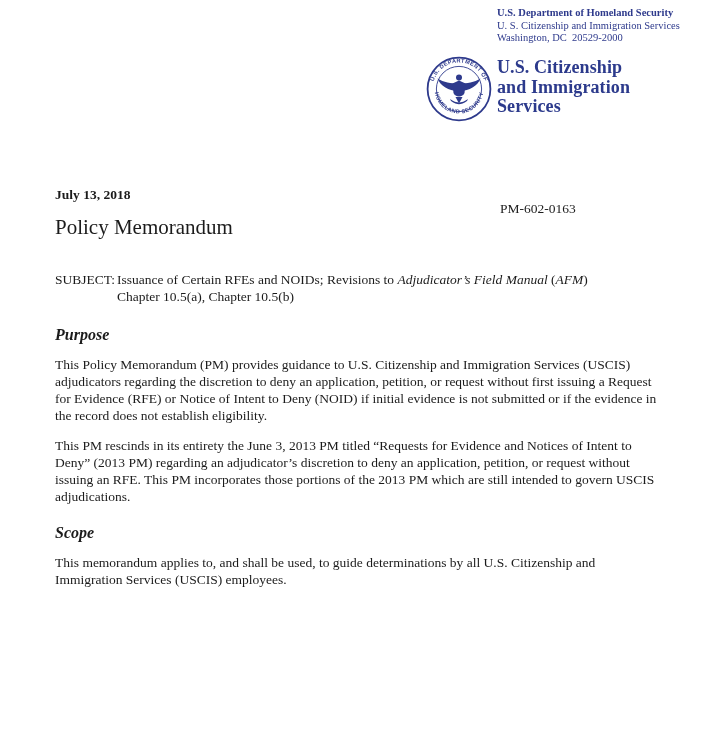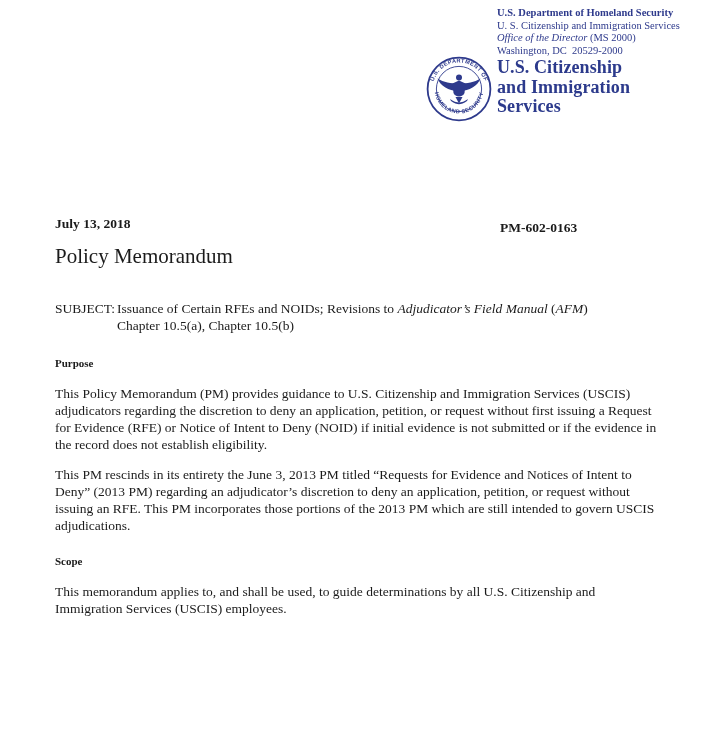--- a/index.html
+++ b/index.html
@@ -50,53 +50,52 @@
 
   
   .content {
     position: absolute;
     left: 55px;
     top: 186px;
     width: 606px;
     font-size: 13.5px;
     line-height: 17px;
   }
-  .date-row { position: relative; font-weight: bold; height: 17px; margin-top: 29px; }
-  .pm-number { position: absolute; left: 445px; top: 4px; font-weight: bold; }
+  .date-row { position: relative; font-weight: bold; height: 17px; }
+  .pm-number { position: absolute; left: 445px; top: 14px; font-weight: normal; }
 
   .memo-title {
     margin-top: 12px;
     font-size: 21px;
     line-height: 25px;
     font-weight: normal;
   }
 
   .subject {
     margin-top: 31px;
     display: flex;
   }
   .subject-label { width: 62px; flex: 0 0 62px; }
   .subject-text { flex: 1; }
   .subject-text .it { font-style: italic; }
 
-  .sec h2 { font-size: 11px; line-height: 17px; font-weight: bold; margin-top: 26px; }
+  .sec h2 { font-size: 16px; line-height: 17px; font-weight: bold; margin-top: 26px; font-style: italic; }
   .sec p  { margin-top: 13px; }
   .sec.sec1 h2 { margin-top: 21px; }
   .sec.sec3 h2 { margin-top: 19px; }
   .sec.sec4 h2 { margin-top: 23px; }
 </style>
 </head>
 <body>
 
 <div class="page">
 
   <div class="lh-text">
     <div class="bold">U.S. Department of Homeland Security</div>
     <div>U. S. Citizenship and Immigration Services</div>
-    <div><span class="it">Office of the Director</span><span> (MS 2000)</span></div>
     <div>Washington, DC&nbsp; 20529-2000</div>
   </div>
 
   <div class="seal">
     <svg viewBox="0 0 66 66" xmlns="http://www.w3.org/2000/svg">
       <defs>
         <path id="arcTop" d="M 6.5,33 A 26.5,26.5 0 0 1 59.5,33"></path>
         <path id="arcBottom" d="M 8.5,33 A 24.5,24.5 0 0 0 57.5,33"></path>
       </defs>
       <circle cx="33" cy="33" r="31.4" fill="#ffffff" stroke="#2e3a8c" stroke-width="1.8"></circle>

